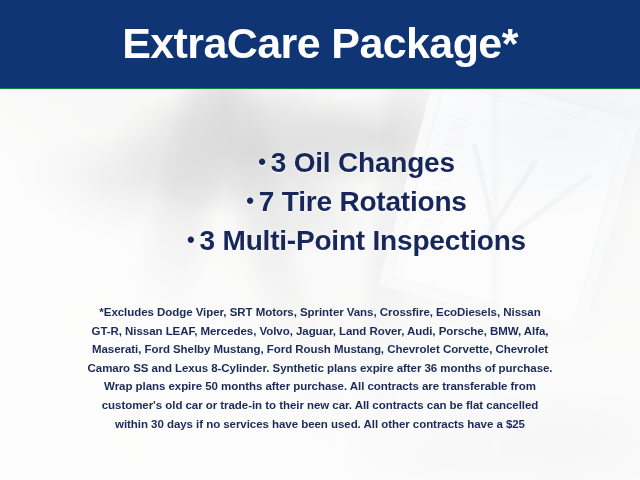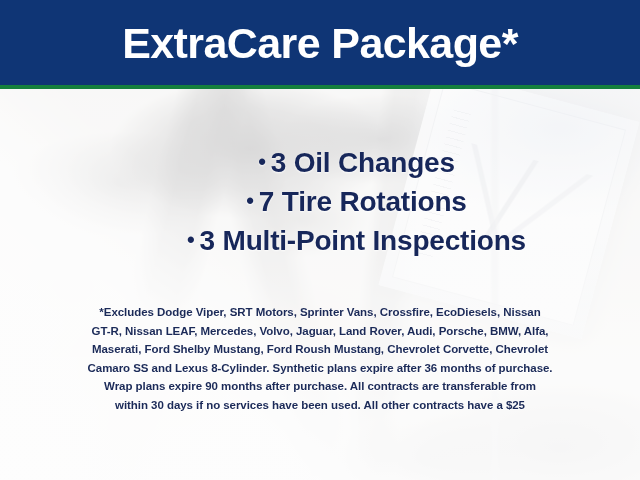--- a/index.html
+++ b/index.html
@@ -118,21 +118,21 @@
       rgba(0,0,0,0) 78.2%, rgba(0,0,0,0) 100%);
   }
 
   
   .banner {
     position: absolute;
     left: 0; top: 0;
     width: 640px;
     height: 89px;
     background: #0f3575;
-    border-bottom: 4px solid #15803d;
+    border-bottom: 1px solid #15803d;
     box-sizing: border-box;
   }
   .banner-title {
     position: absolute;
     left: 0; right: 0;
     top: 17px;
     text-align: center;
     color: #ffffff;
     font-size: 43px;
     line-height: 52px;
@@ -220,17 +220,18 @@
     <div class="bullet-line bullets-shift">
       <span class="dot">•</span><span>3 Multi-Point Inspections</span>
     </div>
   </div>
 
   <div class="fineprint">
     <span class="fp-line">*Excludes Dodge Viper, SRT Motors, Sprinter Vans, Crossfire, EcoDiesels, Nissan</span>
     <span class="fp-line">GT-R, Nissan LEAF, Mercedes, Volvo, Jaguar, Land Rover, Audi, Porsche, BMW, Alfa,</span>
     <span class="fp-line">Maserati, Ford Shelby Mustang, Ford Roush Mustang, Chevrolet Corvette, Chevrolet</span>
     <span class="fp-line">Camaro SS and Lexus 8-Cylinder. Synthetic plans expire after 36 months of purchase.</span>
-    <span class="fp-line">Wrap plans expire 90 months after purchase. All contracts are transferable from</span>
+    <span class="fp-line">Wrap plans expire 50 months after purchase. All contracts are transferable from</span>
+    <span class="fp-line">customer's old car or trade-in to their new car. All contracts can be flat cancelled</span>
     <span class="fp-line">within 30 days if no services have been used. All other contracts have a $25</span>
   </div>
 
 </div>
 
 </body></html>

